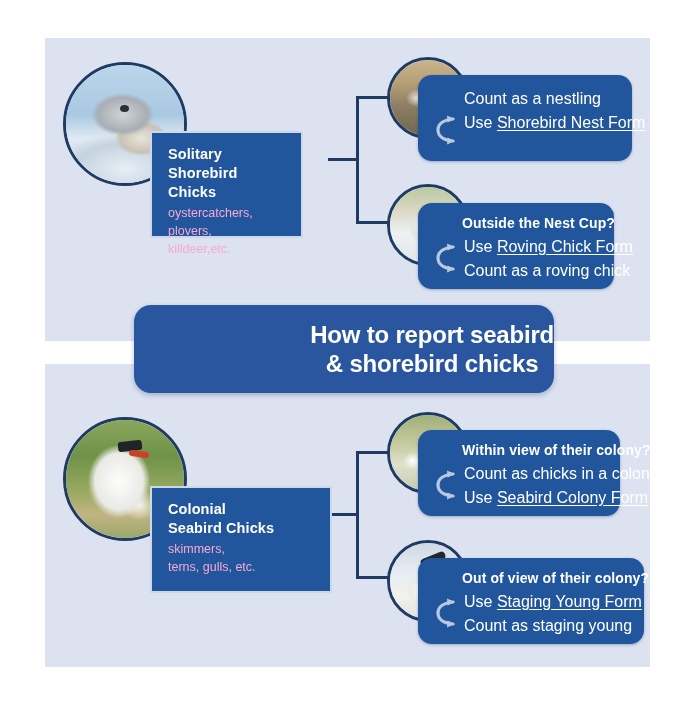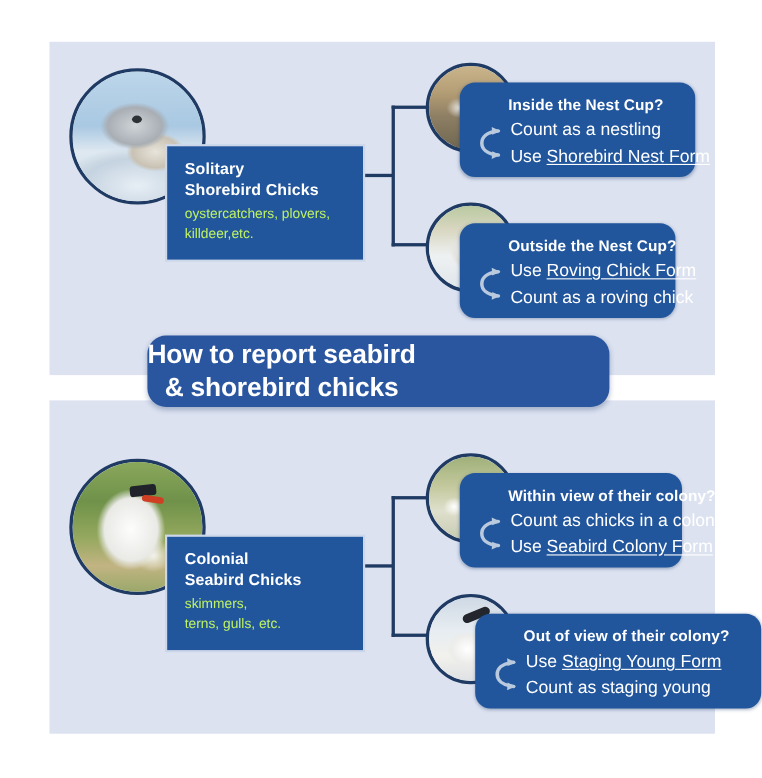--- a/index.html
+++ b/index.html
@@ -103,23 +103,23 @@
     box-sizing:border-box;
     padding:12px 14px 12px 16px;
     box-shadow:0 0 0 2px #cdd7ea;
   }
   .labelbox .lb-title{
     font-weight:bold;font-size:14.5px;line-height:1.32;letter-spacing:.1px;
     display:block;white-space:pre-line;
   }
   .labelbox .lb-sub{
     font-size:12.5px;line-height:1.42;margin-top:3px;display:block;
-    white-space:pre-line;color:#bef264;
-  }
-  .lb-solitary{left:152px;top:133px;width:178px;height:103px;}
+    white-space:pre-line;color:#f9a8d4;
+  }
+  .lb-solitary{left:152px;top:133px;width:149px;height:103px;}
   .lb-colonial{left:152px;top:488px;width:178px;height:103px;}
 
   
   .bracket{position:absolute;}
   .bracket i{position:absolute;background:#1f3a63;display:block;}
   .b-v{width:3px;}
   .b-h{height:3px;}
 
   
   .card{
@@ -127,43 +127,43 @@
     background:#21559c;
     border-radius:14px;
     color:#fff;
     box-sizing:border-box;
     padding:12px 16px 14px 44px;
     box-shadow:0 1px 3px rgba(30,60,110,.35);
   }
   .card-1{left:418px;top:75px;width:214px;height:86px;}
   .card-2{left:418px;top:203px;width:196px;height:86px;}
   .card-3{left:418px;top:430px;width:202px;height:86px;}
-  .card-4{left:432px;top:558px;width:260px;height:86px;}
+  .card-4{left:418px;top:558px;width:226px;height:86px;}
 
   .card h3{
     margin:0 0 4px 0;font-size:14px;font-weight:bold;letter-spacing:.1px;
     white-space:nowrap;
   }
   .card .line{
     font-size:16px;line-height:1.5;white-space:nowrap;
     display:block;padding-left:2px;
   }
   .card .line u{text-underline-offset:2px;}
 
   .curlarrow{
     position:absolute;left:18px;top:38px;width:22px;height:34px;
     pointer-events:none;
   }
   .card-3 .curlarrow,.card-4 .curlarrow{left:18px;top:38px;}
 
   
   .title-banner{
-    position:absolute;left:134px;top:305px;width:420px;height:65px;
+    position:absolute;left:134px;top:305px;width:420px;height:88px;
     background:#2a559f;border-radius:17px;
-    display:flex;align-items:center;justify-content:flex-start;
+    display:flex;align-items:center;justify-content:flex-end;
     box-shadow:0 2px 5px rgba(25,55,105,.30);
     z-index:5;
   }
   .title-banner span{
     display:block;color:#ffffff;text-align:center;
     font-size:24px;font-weight:bold;line-height:1.22;
     white-space:pre-line;letter-spacing:-0.2px;
   }
 </style>
 </head>
@@ -189,21 +189,20 @@
 Shorebird Chicks</span>
     <span class="lb-sub">oystercatchers, plovers,
 killdeer,etc.</span>
   </div>
 
   <div class="circle circle-sm c-nestcup">
     <div class="ph ph-nestcup"></div>
   </div>
 
   <div class="card card-1">
-    <h3>Inside the Nest Cup?</h3>
     <span class="line">Count as a nestling</span>
     <span class="line"><span>Use </span><u>Shorebird Nest Form</u></span>
     <svg class="curlarrow" viewBox="0 0 22 34">
       <path d="M17 6 C6 7, 2 12, 2 17 C2 22, 6 27, 17 28" fill="none" stroke="#b9cade" stroke-width="3.2" stroke-linecap="round"></path>
       <path d="M11 2.5 L19 6 L11.5 9.5 Z" fill="#b9cade"></path>
       <path d="M11.5 24.5 L19 28 L11 31.5 Z" fill="#b9cade"></path>
     </svg>
   </div>
 
   <div class="circle circle-sm c-roving">

